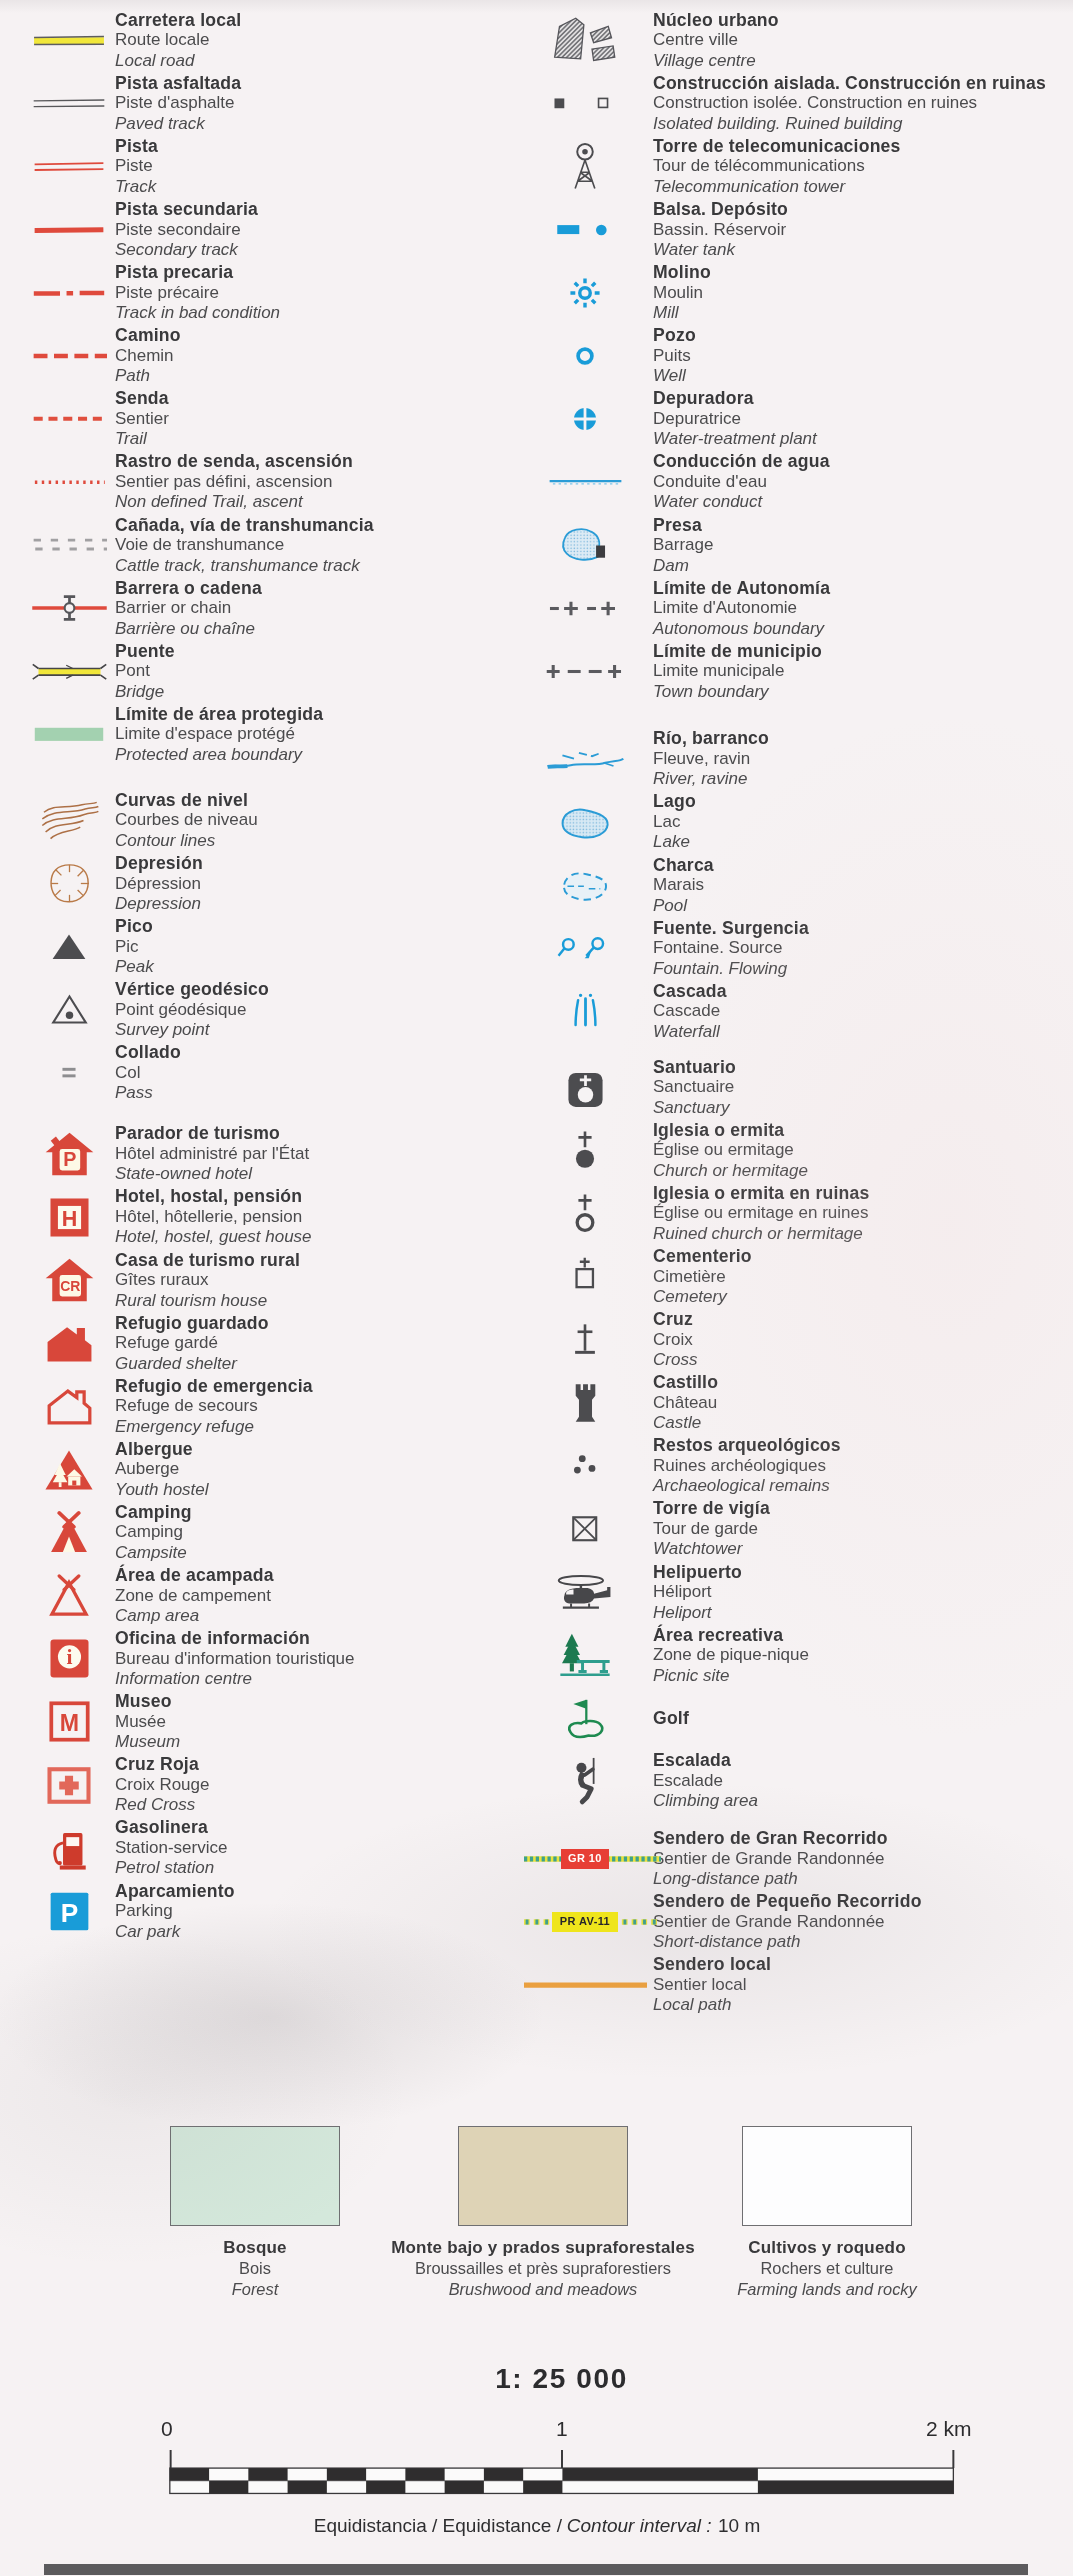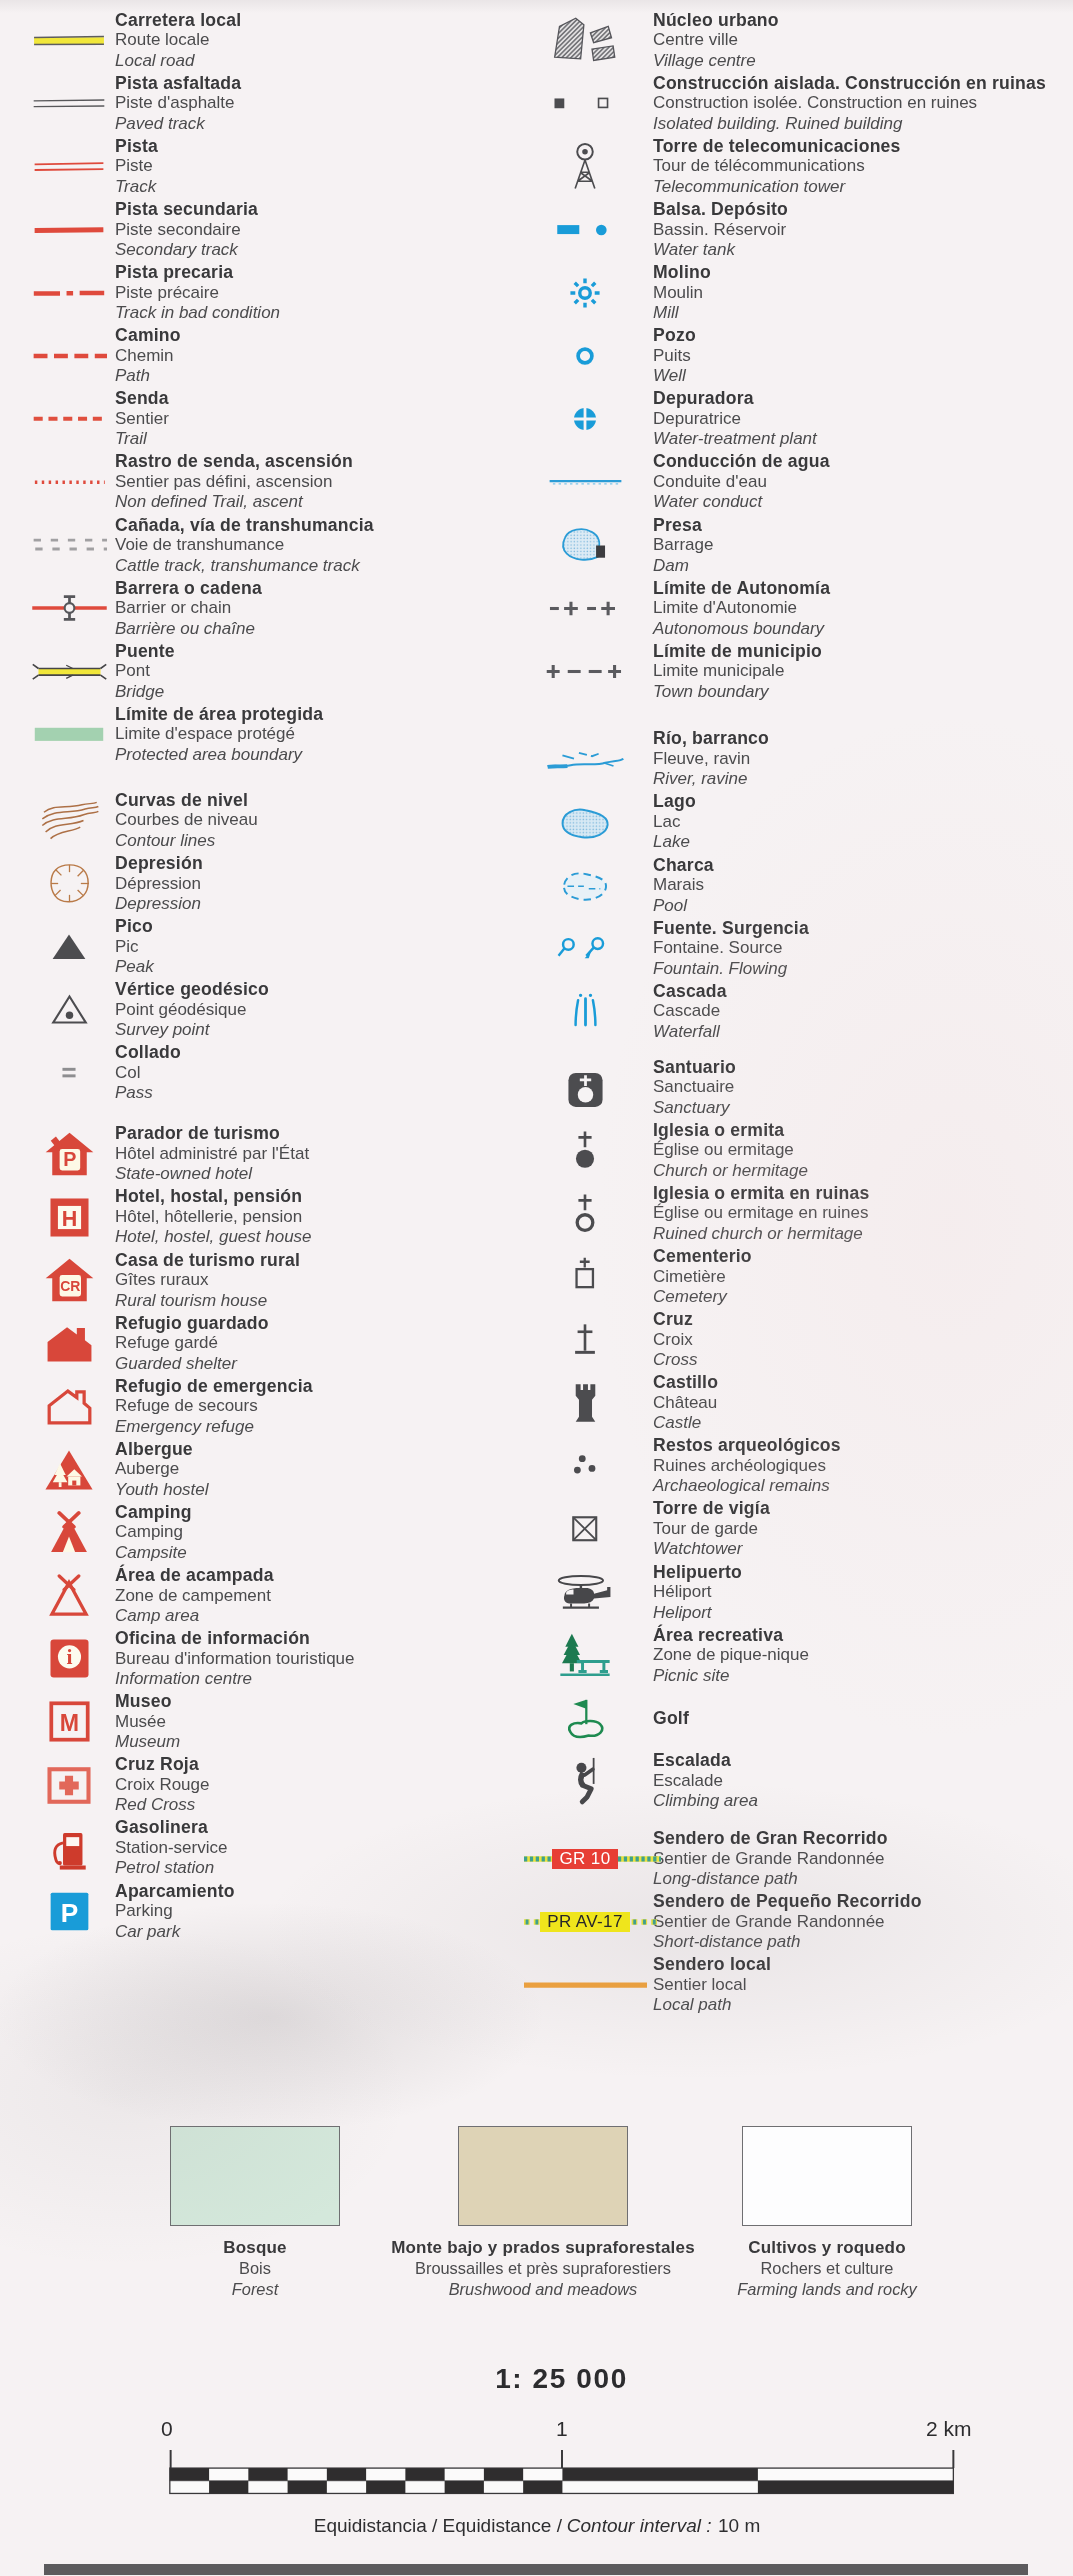--- a/index.html
+++ b/index.html
@@ -17,21 +17,21 @@
   .item{display:flex;align-items:center;min-height:61px;margin-bottom:1.6px;}
   .sym{display:flex;align-items:center;justify-content:center;flex:0 0 auto;}
   .col-left .sym{width:79px;min-width:79px;}
   .col-right .sym{width:123px;min-width:123px;}
   .txt{flex:1;padding-left:6.5px;}
   .es{font-size:17.6px;line-height:20.5px;font-weight:600;color:#39393b;letter-spacing:0.2px;}
   .fr{font-size:17px;line-height:20.5px;color:#4b4b4d;}
   .en{font-size:17px;line-height:20.5px;color:#4b4b4d;font-style:italic;}
   .path-sym{position:relative;width:137px;height:24.5px;display:flex;align-items:center;justify-content:center;}
   .path-sym svg{position:absolute;left:0;top:50%;transform:translateY(-50%);}
-  .badge{position:relative;z-index:1;font-weight:normal;font-size:17px;line-height:19px;padding:0.8px 7.4px;letter-spacing:0.4px;}
+  .badge{position:relative;z-index:1;font-weight:bold;font-size:11px;line-height:19px;padding:0.8px 7.4px;letter-spacing:0.4px;}
   .badge-gr{background:#e73e35;color:#ffffff;}
   .badge-pr{background:#efe51c;color:#26262a;}
 
   .landcover{position:absolute;top:2126px;left:0;width:1074px;height:196px;}
   .lc-group{position:absolute;width:344px;text-align:center;}
   .lc-group:nth-child(1){left:83px;}
   .lc-group:nth-child(2){left:371px;}
   .lc-group:nth-child(3){left:655px;}
   .lc-box{width:168px;height:98px;margin:0 auto 11.5px auto;border:1.2px solid #6f6f72;}
   .lc-group .es{font-size:17px;}
@@ -937,21 +937,21 @@
       <div class="en">Long-distance path</div>
     </div>
   </div>
         <div class="item">
     <div class="sym">
             <div class="path-sym">
               <svg width="137" height="9.8" viewBox="0 0 168 12">
                 <path d="M0 6 H168" stroke="#efe83a" stroke-width="7" stroke-dasharray="7 5"></path>
                 <path d="M2 6 H168" stroke="#3aa391" stroke-width="6" stroke-dasharray="3.5 8.5"></path>
               </svg>
-              <span class="badge badge-pr badge-label">PR AV-17</span>
+              <span class="badge badge-pr badge-label">PR AV-11</span>
             </div>
           </div>
     <div class="txt">
       <div class="es">Sendero de Pequeño Recorrido</div>
       <div class="fr">Sentier de Grande Randonnée</div>
       <div class="en">Short-distance path</div>
     </div>
   </div>
         <div class="item">
     <div class="sym">

